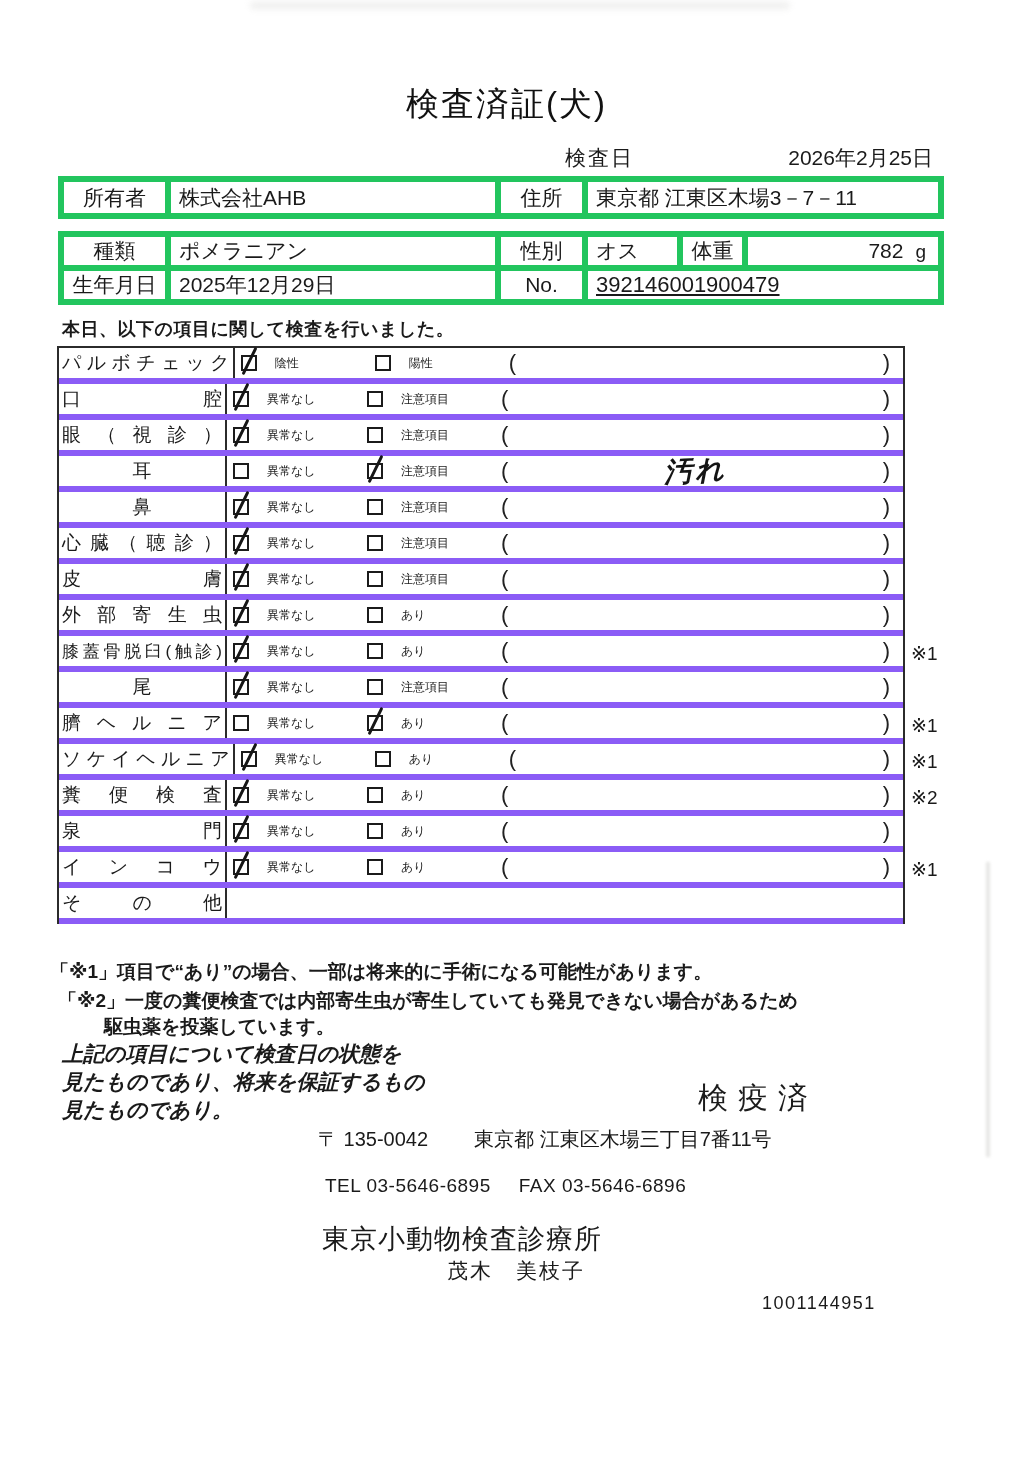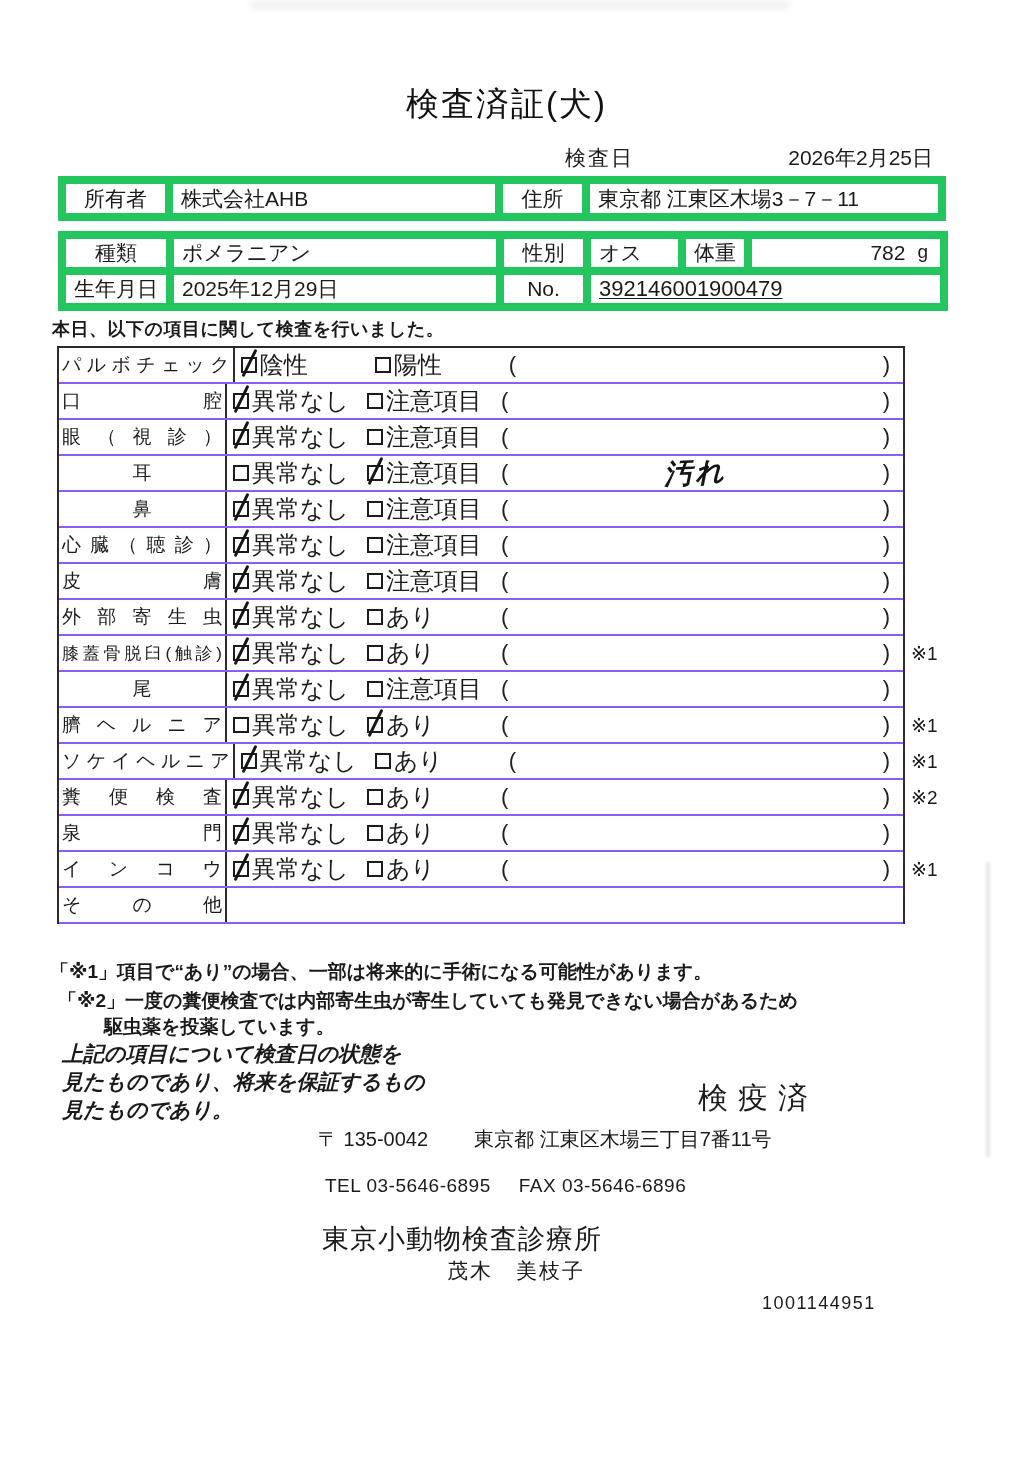--- a/index.html
+++ b/index.html
@@ -18,47 +18,47 @@
     background:#b9b9b5; opacity:.35; filter:blur(1.5px); }
 
   
   .doc-title { position:absolute; top:82px; left:0; width:100%;
     text-align:center; font-size:33px; font-weight:normal; letter-spacing:2px; color:#111; }
   .insp-date-label { position:absolute; left:565px; top:144px; font-size:21px; letter-spacing:2px; }
   .insp-date-value { position:absolute; right:80px; top:144px; font-size:21px; }
 
   
   table.info { position:absolute; border-collapse:collapse; table-layout:fixed; }
-  table.info td { border:8px solid #22c55e; font-size:21px; padding:0 8px; overflow:hidden; white-space:nowrap; }
+  table.info td { border:6px solid #22c55e; font-size:21px; padding:0 8px; overflow:hidden; white-space:nowrap; }
   #owner-table { left:58px; top:176px; }
   #owner-table td { height:37px; }
   #pet-table { left:58px; top:231px; }
   #pet-table td { height:30px;border-radius:10px; }
   td.lbl { text-align:center; padding:0 2px; }
   td.val { text-align:left; }
   .w1{width:107px}.w2{width:330px}.w3{width:87px}.w4{width:95px}.w5{width:65px}.w6{width:196px}
-  .weight-cell { display:flex; justify-content:flex-end; align-items:flex-start; gap:12px; padding-right:4px; }
+  .weight-cell { display:flex; justify-content:flex-end; align-items:flex-end; gap:12px; padding-right:4px; }
   .weight-cell .unit { font-size:19px; }
   .no-lbl { font-size:19px; }
 
   
-  .intro { position:absolute; left:52px; top:317px; font-size:18px; font-weight:bold; letter-spacing:.5px; }
+  .intro { position:absolute; left:62px; top:317px; font-size:18px; font-weight:bold; letter-spacing:.5px; }
 
   
   .exam-table { position:absolute; left:57px; top:346px; width:848px;
     border:2px solid #2b2b2b; border-bottom:none; }
-  .exam-row { position:relative; display:flex; height:36px; border-bottom:2px solid #8b5cf6; align-items:stretch; }
+  .exam-row { position:relative; display:flex; height:36px; border-bottom:6px solid #8b5cf6; align-items:stretch; }
   .exam-label { flex:0 0 168px; border-right:2px solid #2b2b2b; display:flex; align-items:center; padding:0 3px; }
   .exam-label span { display:inline-block; width:100%; font-size:19px;
     text-align:justify; text-align-last:justify; white-space:nowrap; }
   .exam-label.center span { text-align:center; text-align-last:center; }
   .exam-label.tight span { font-size:17px; letter-spacing:0; }
   .exam-content { flex:1; display:flex; align-items:center; padding-left:6px; }
   .opt { display:flex; align-items:center; width:134px; }
-  .opt-label { font-size:24px; white-space:nowrap; }
+  .opt-label { font-size:12px; white-space:nowrap;margin-left:15px; }
   .cb { position:relative; flex:0 0 16px; width:16px; height:16px; border:2px solid #1b1b1b; margin-right:3px; }
   .cb .tick { display:none; }
   .cb.checked .tick { display:block; position:absolute; left:5px; top:-11px; width:3px; height:30px;
     background:#161616; border-radius:2px; transform:rotate(26deg); }
   .parens { flex:1; display:flex; justify-content:space-between; align-items:center; padding-right:13px; }
   .paren { font-size:22px; color:#222; }
   .note { font-size:28px; font-style:italic; transform:rotate(-3deg); letter-spacing:3px;
     color:#141414; font-weight:bold; }
   .mark { position:absolute; right:-44px; top:6px; width:44px; padding-left:8px;
     font-size:19px; text-align:left; }

